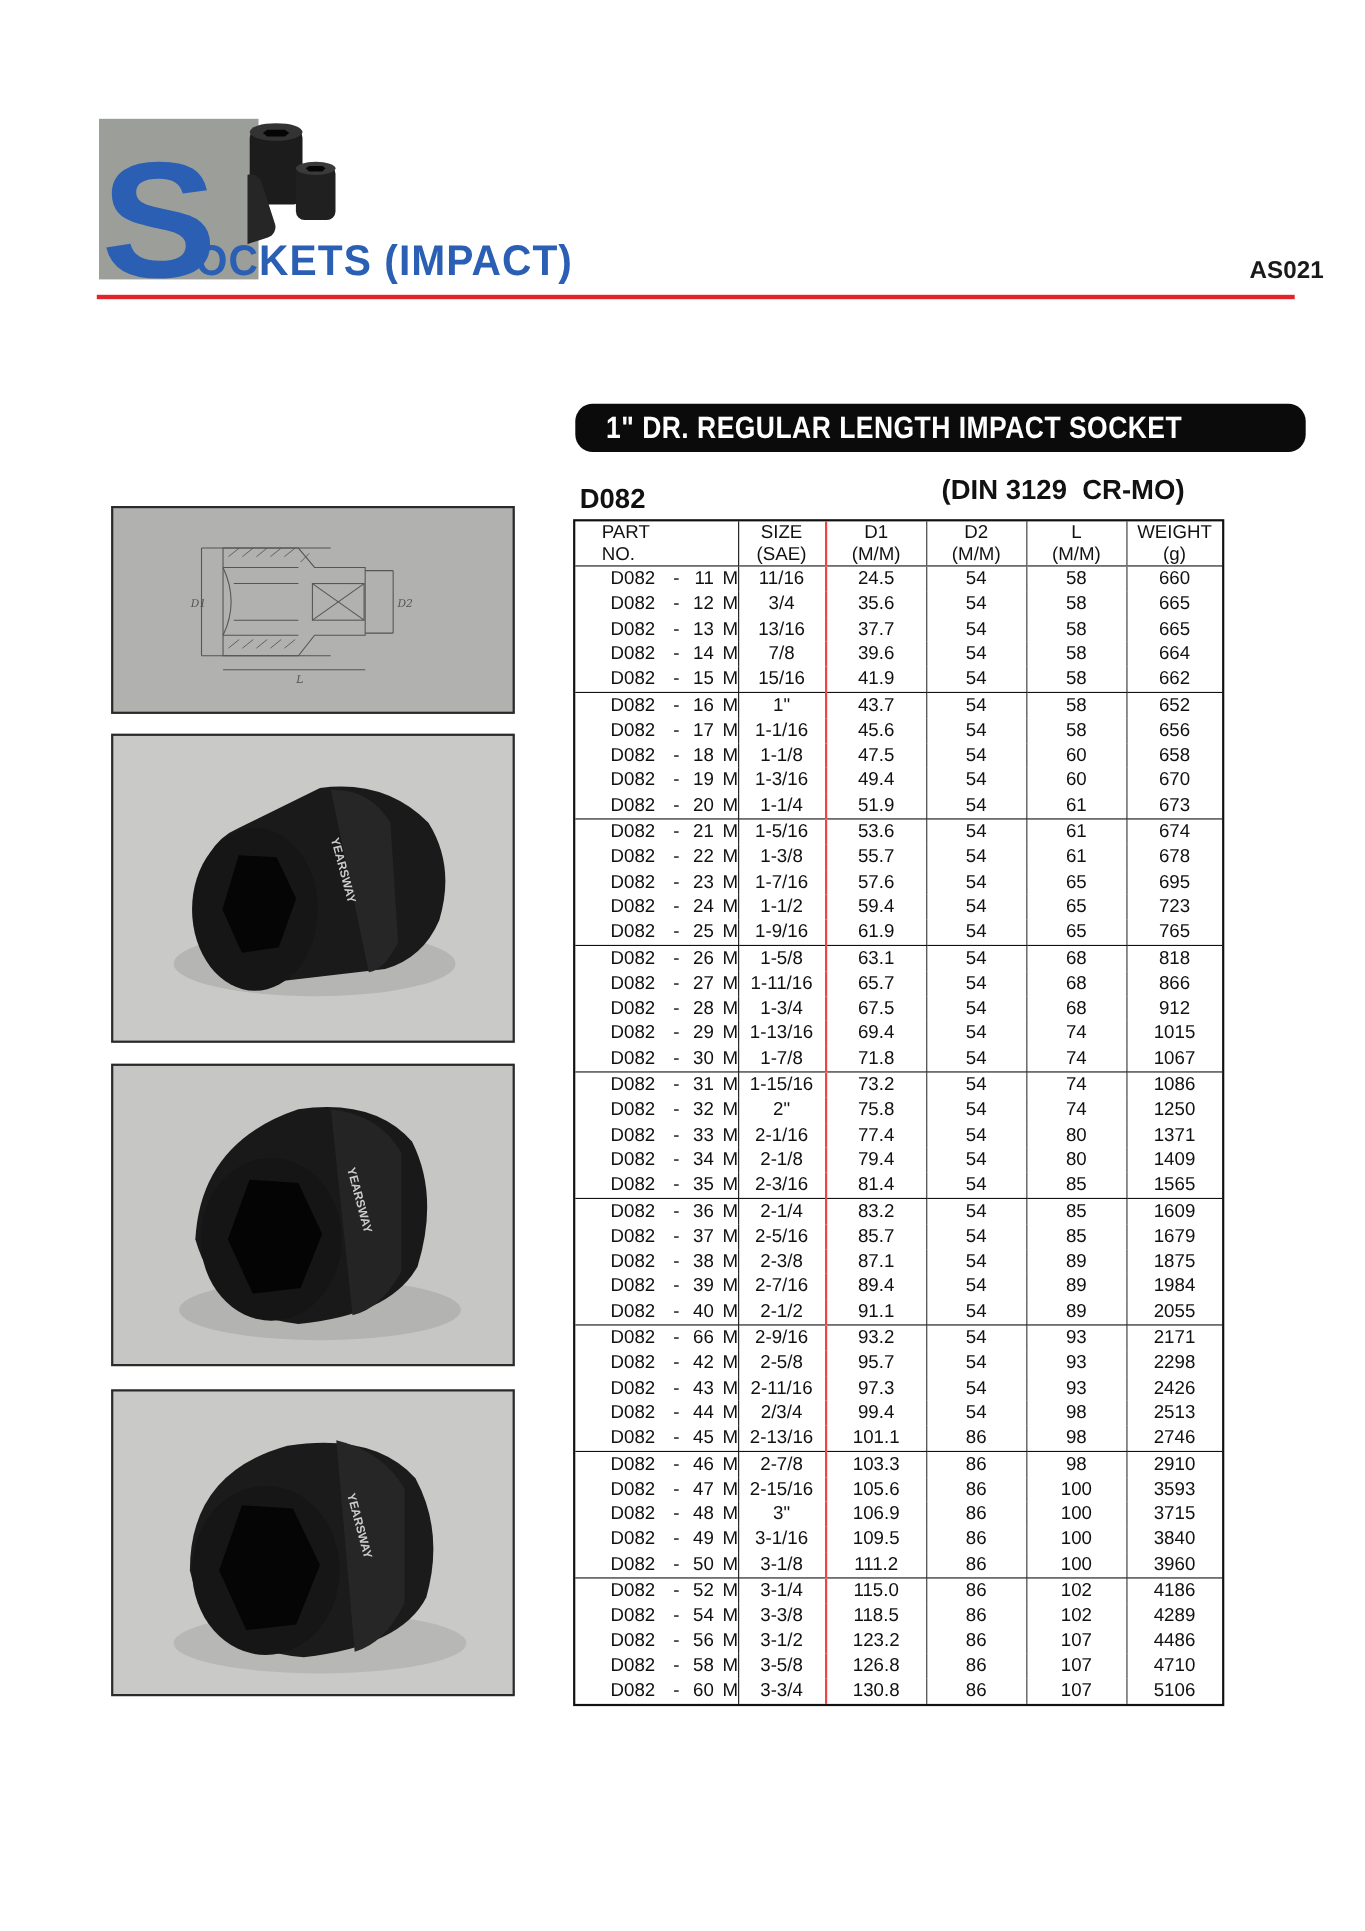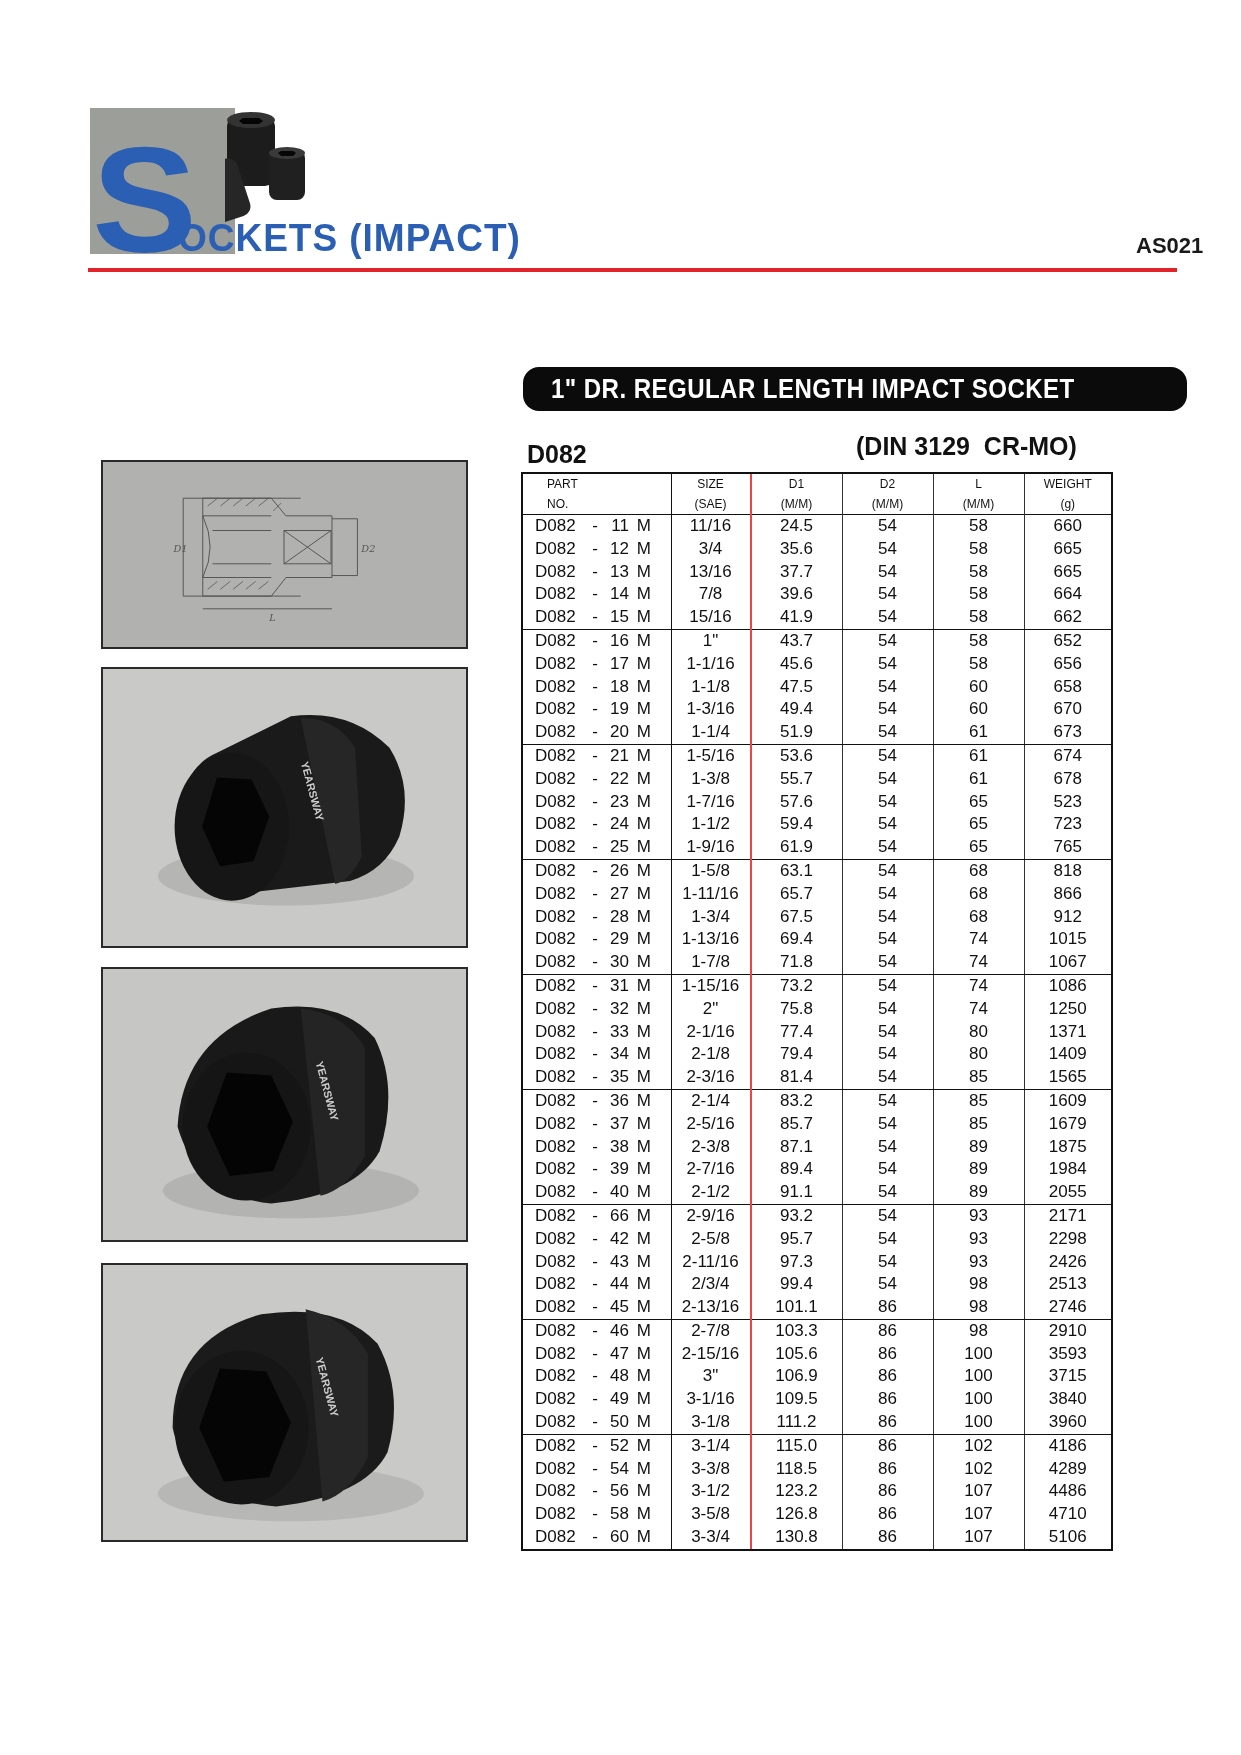--- a/index.html
+++ b/index.html
@@ -17,23 +17,23 @@
   .banner { position: absolute; left: 523px; top: 367px; width: 664px; height: 44px; background: #0b0b0b; border-radius: 16px; color: #fff; font-weight: 700; font-size: 28px; line-height: 44px; padding-left: 28px; box-sizing: border-box; letter-spacing: 0.5px; transform-origin: left; }
   .banner span { display: inline-block; transform: scaleX(0.86); transform-origin: left; white-space: nowrap; }
 
   .series { position: absolute; left: 527px; top: 440px; font-weight: 900; font-size: 25px; }
   .spec { position: absolute; left: 856px; top: 432px; font-weight: 900; font-size: 25px; white-space: pre; }
 
   
   .tbl { position: absolute; left: 521px; top: 472px; width: 592px; border: 2px solid #111; box-sizing: border-box; }
   .tbl table { width: 100%; border-collapse: collapse; table-layout: fixed; font-size: 17px; }
   .tbl td, .tbl th { padding: 0; height: 22.8px; line-height: 22.8px; font-weight: normal; text-align: center; white-space: nowrap; overflow: hidden; }
-  .tbl th { line-height: 20px; height: 40px; font-size: 12px; vertical-align: middle; margin-top: 26px; }
+  .tbl th { line-height: 20px; height: 40px; font-size: 17px; vertical-align: middle; margin-top: 26px; }
   .tbl thead tr { border-bottom: 1.5px solid #111; }
-  .tbl .c-part { width: 148px; text-align: left; padding-left: 12px; border-right: 1.5px solid #111; box-sizing: border-box; }
+  .tbl .c-part { width: 148px; text-align: left; padding-left: 32px; border-right: 1.5px solid #111; box-sizing: border-box; }
   .tbl th.c-part { padding-left: 24px; }
   .tbl .c-size { width: 78px; border-right: 2px solid #ef4444; }
   .tbl .c-d1 { width: 90px; border-right: 1px solid #333; }
   .tbl .c-d2 { width: 90px; border-right: 1px solid #333; }
   .tbl .c-l { width: 90px; border-right: 1px solid #333; }
   .tbl .grp-end td { border-bottom: 1.5px solid #111; }
   .pn { display: inline-block; }
   .pn .a { display: inline-block; width: 52px; }
   .pn .b { display: inline-block; width: 16px; text-align: center; }
   .pn .c { display: inline-block; width: 26px; text-align: right; }
@@ -254,21 +254,21 @@
           <td class="c-d2">54</td>
           <td class="c-l">61</td>
           <td class="c-w">678</td>
         </tr>
         <tr>
           <td class="c-part"><span class="pn"><span class="a">D082</span><span class="b">-</span><span class="c">23</span><span class="d">M</span></span></td>
           <td class="c-size">1-7/16</td>
           <td class="c-d1">57.6</td>
           <td class="c-d2">54</td>
           <td class="c-l">65</td>
-          <td class="c-w">523</td>
+          <td class="c-w">695</td>
         </tr>
         <tr>
           <td class="c-part"><span class="pn"><span class="a">D082</span><span class="b">-</span><span class="c">24</span><span class="d">M</span></span></td>
           <td class="c-size">1-1/2</td>
           <td class="c-d1">59.4</td>
           <td class="c-d2">54</td>
           <td class="c-l">65</td>
           <td class="c-w">723</td>
         </tr>
         <tr class="grp-end">

